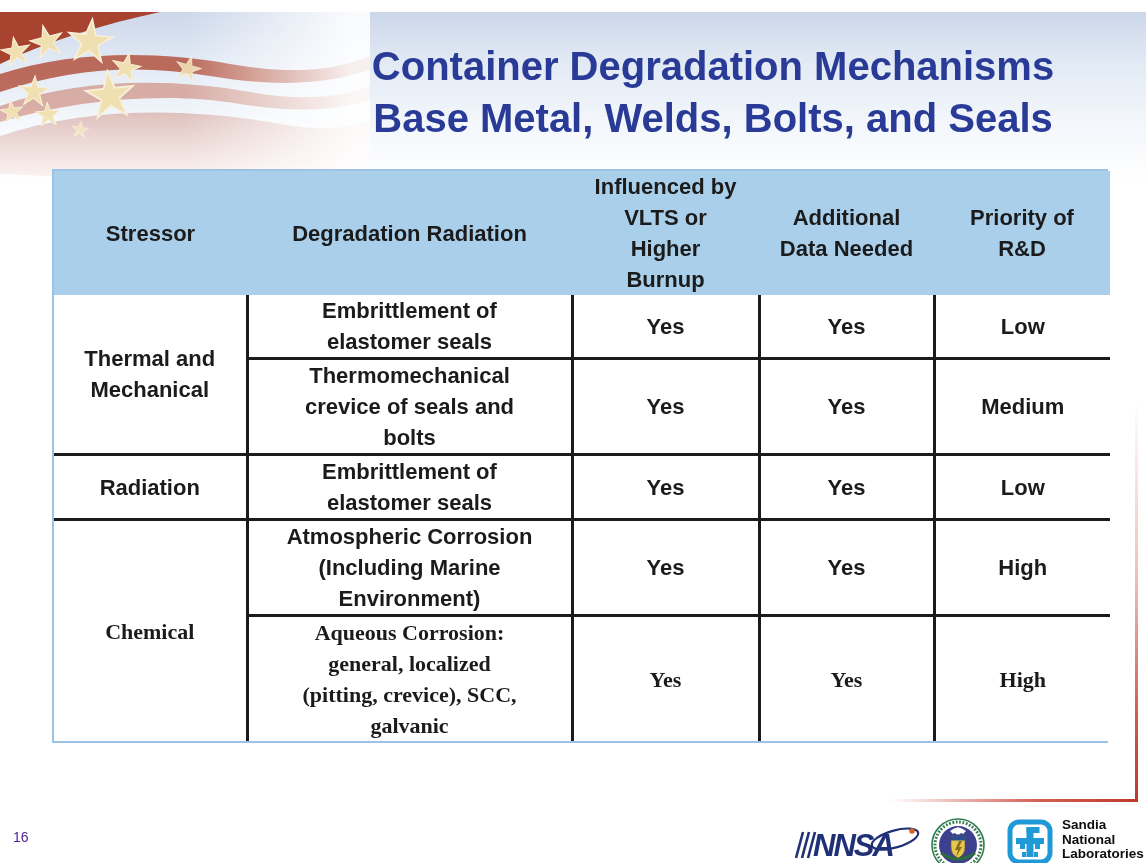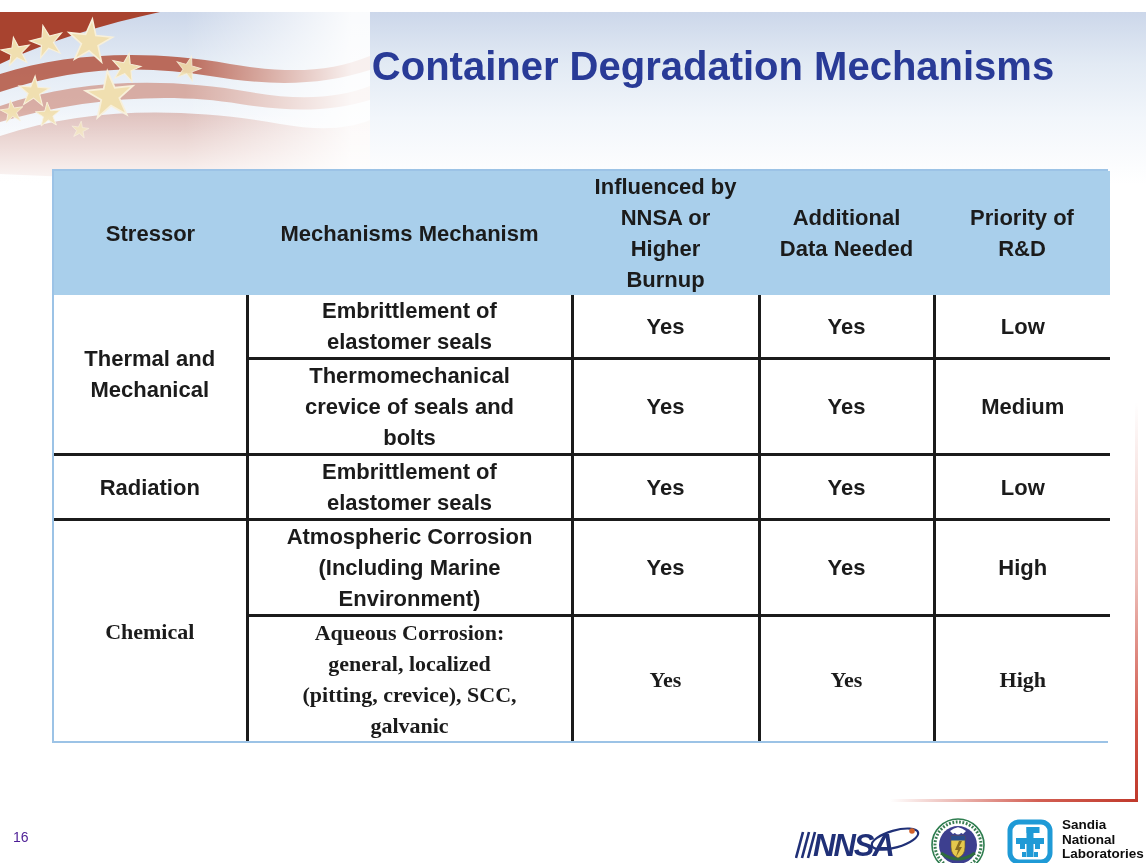--- a/index.html
+++ b/index.html
@@ -91,37 +91,38 @@
     <use href="#star" transform="translate(48 103) rotate(-4) scale(13)"></use>
     <use href="#star" transform="translate(12 100) rotate(-8) scale(12)"></use>
     <use href="#star" transform="translate(80 118) rotate(8) scale(9)" opacity="0.85"></use>
 
     <rect x="0" y="0" width="370" height="178" fill="url(#fadeR)"></rect>
     <rect x="0" y="0" width="370" height="178" fill="url(#fadeB)"></rect>
   </svg>
 
   <div class="title-block">
     <div>Container Degradation Mechanisms</div>
+    <div>Base Metal, Welds, Bolts, and Seals</div>
   </div>
 
   <div class="table-wrap">
     <table class="deg">
       <colgroup>
         <col style="width:193px">
           <col style="width:325px">
           <col style="width:187px">
           <col style="width:175px">
           <col style="width:176px">
       </colgroup>
       <thead>
         <tr>
           <th>Stressor</th>
-          <th>Mechanisms Mechanism</th>
+          <th>Degradation Radiation</th>
           <th>Influenced by
-NNSA or
+VLTS or
 Higher
 Burnup</th>
           <th>Additional
 Data Needed</th>
           <th>Priority of
 R&amp;D</th>
         </tr>
       </thead>
       <tbody>
         <tr>

